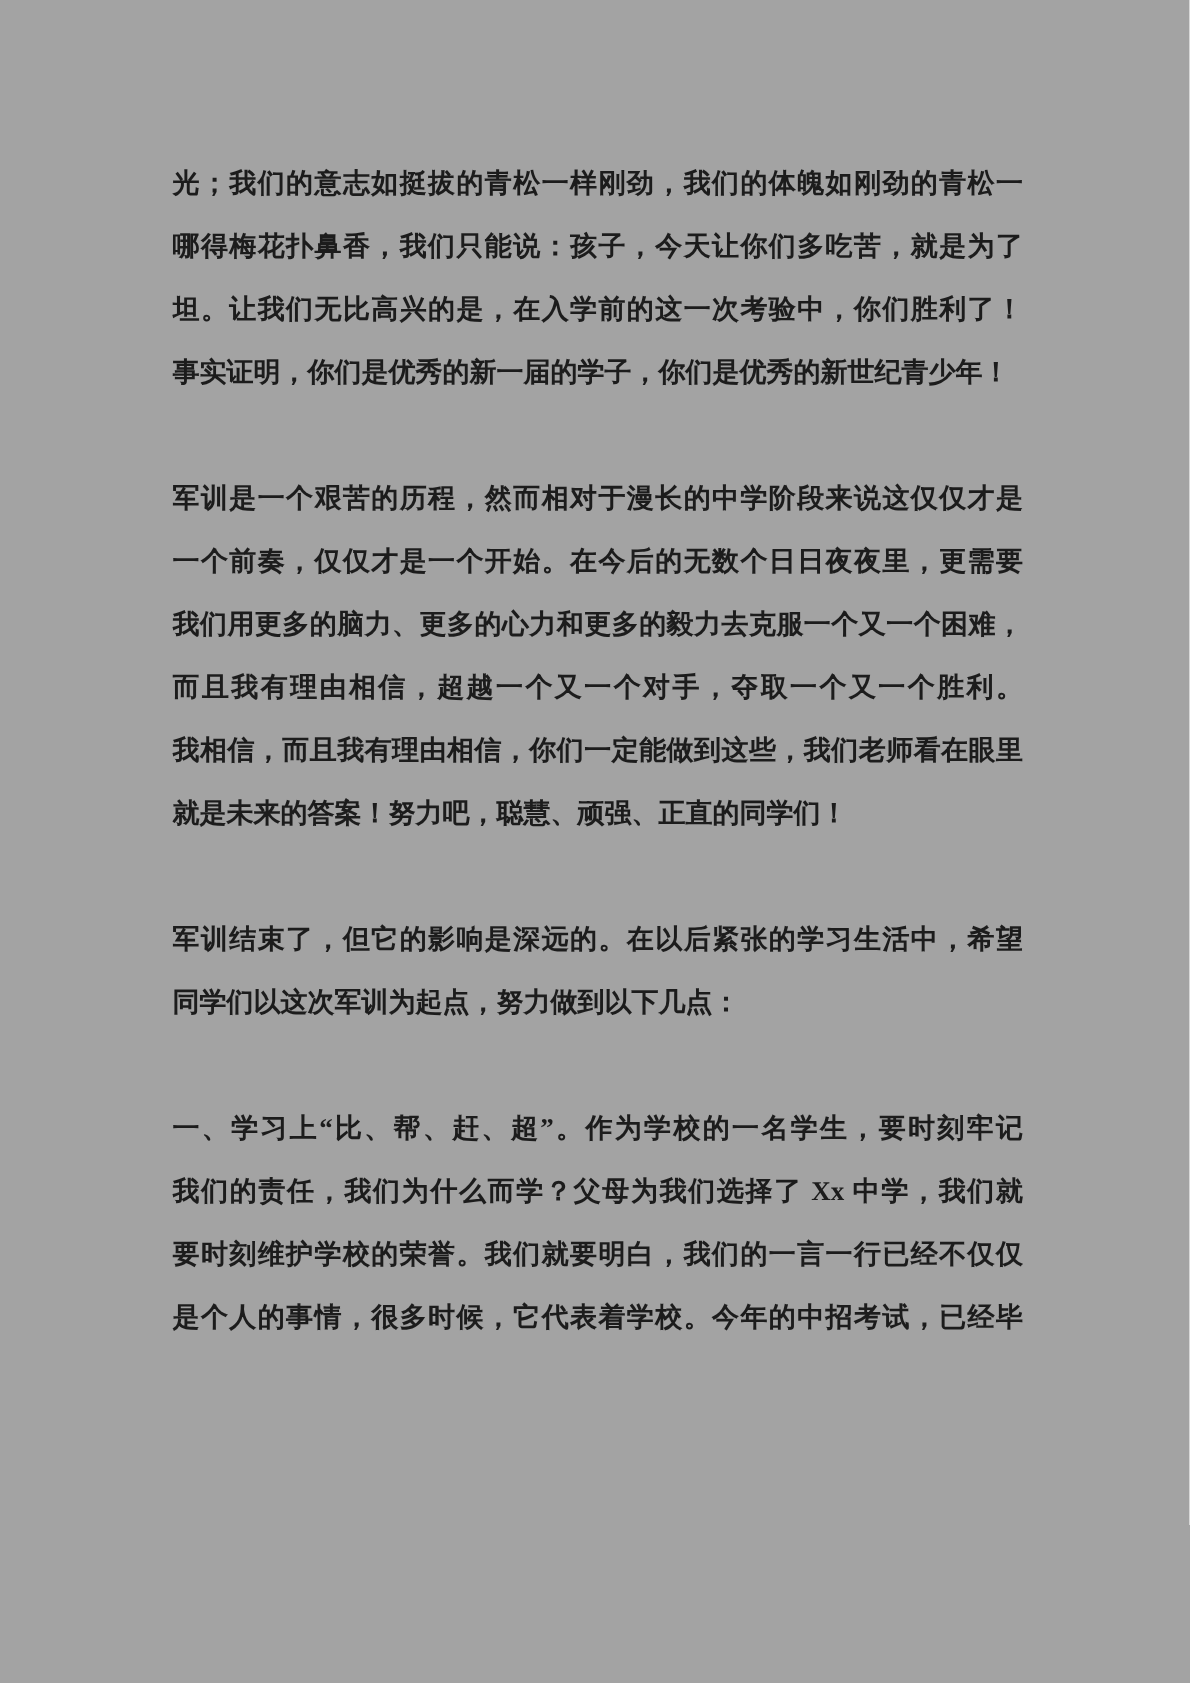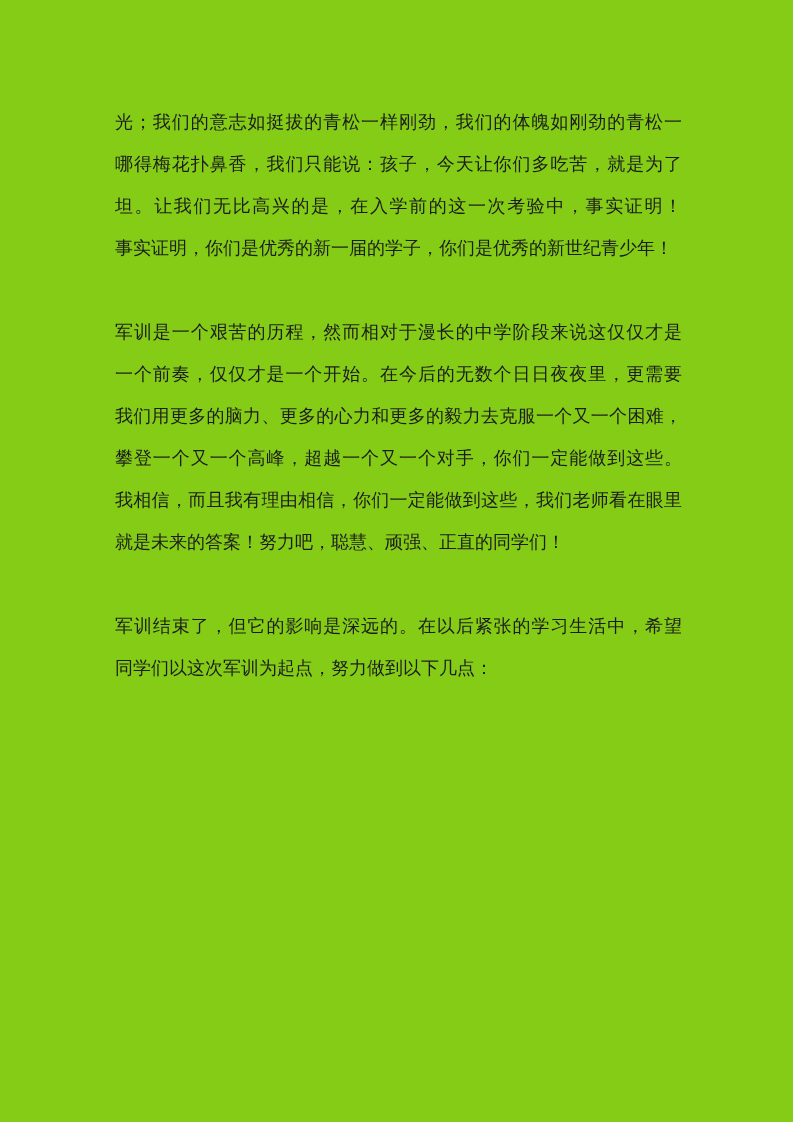--- a/index.html
+++ b/index.html
@@ -4,22 +4,23 @@
 <style>
   html, body {
     margin: 0;
     padding: 0;
     background: #ffffff;
   }
   .page {
     position: relative;
     width: 793px;
     height: 1122px;
-    background: #84cc16;
+    background: #a3a3a3;
     overflow: hidden;
+    font-weight: bold;
   }
   .content {
     position: absolute;
     left: 115px;
     top: 101px;
     width: 567px;
     color: #1c1c1c;
     font-family: "Liberation Serif", "DejaVu Serif", serif;
     font-size: 18px;
   }
@@ -40,33 +41,39 @@
 </style>
 </head>
 <body>
 
 <div class="page">
   <div class="content">
 
     <div class="para">
       <div class="line">光；我们的意志如挺拔的青松一样刚劲，我们的体魄如刚劲的青松一</div>
       <div class="line">哪得梅花扑鼻香，我们只能说：孩子，今天让你们多吃苦，就是为了</div>
-      <div class="line">坦。让我们无比高兴的是，在入学前的这一次考验中，事实证明！</div>
+      <div class="line">坦。让我们无比高兴的是，在入学前的这一次考验中，你们胜利了！</div>
       <div class="line end">事实证明，你们是优秀的新一届的学子，你们是优秀的新世纪青少年！</div>
     </div>
 
     <div class="para">
       <div class="line">军训是一个艰苦的历程，然而相对于漫长的中学阶段来说这仅仅才是</div>
       <div class="line">一个前奏，仅仅才是一个开始。在今后的无数个日日夜夜里，更需要</div>
       <div class="line">我们用更多的脑力、更多的心力和更多的毅力去克服一个又一个困难，</div>
-      <div class="line">攀登一个又一个高峰，超越一个又一个对手，你们一定能做到这些。</div>
+      <div class="line">而且我有理由相信，超越一个又一个对手，夺取一个又一个胜利。</div>
       <div class="line">我相信，而且我有理由相信，你们一定能做到这些，我们老师看在眼里</div>
       <div class="line end">就是未来的答案！努力吧，聪慧、顽强、正直的同学们！</div>
     </div>
 
     <div class="para">
       <div class="line">军训结束了，但它的影响是深远的。在以后紧张的学习生活中，希望</div>
       <div class="line end">同学们以这次军训为起点，努力做到以下几点：</div>
     </div>
 
+    <div class="para">
+      <div class="line">一、学习上“比、帮、赶、超”。作为学校的一名学生，要时刻牢记</div>
+      <div class="line">我们的责任，我们为什么而学？父母为我们选择了 Xx 中学，我们就</div>
+      <div class="line">要时刻维护学校的荣誉。我们就要明白，我们的一言一行已经不仅仅</div>
+      <div class="line">是个人的事情，很多时候，它代表着学校。今年的中招考试，已经毕</div>
+    </div>
 
   </div>
 </div>
 
 </body></html>

